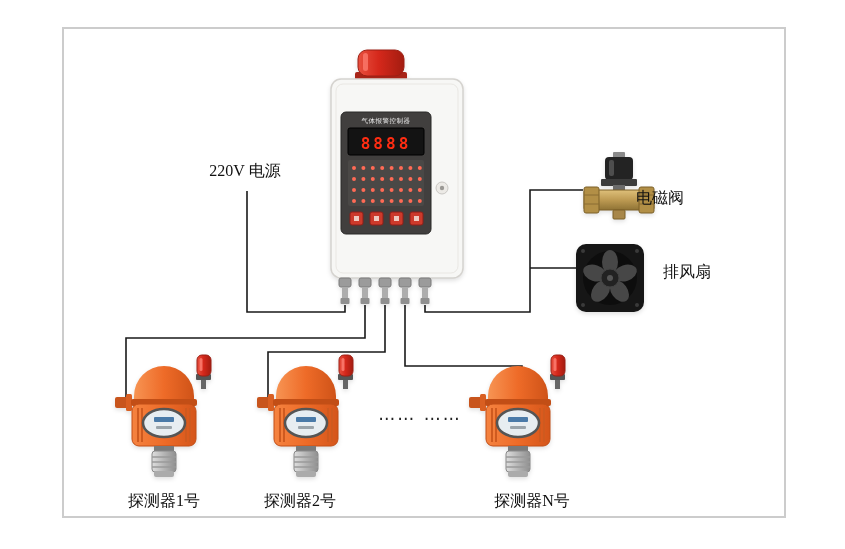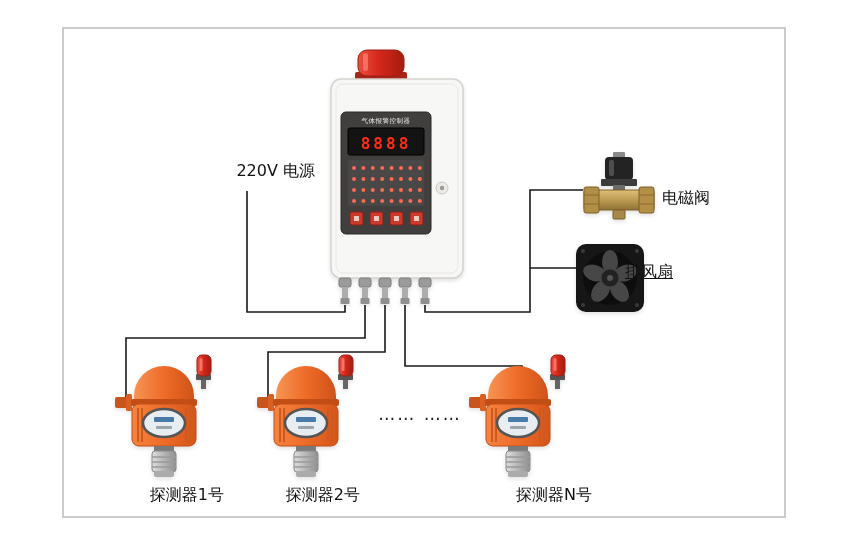--- a/index.html
+++ b/index.html
@@ -7,22 +7,22 @@
     position:relative;width:845px;height:549px;background:#ffffff;
     font-family:"DejaVu Sans","Liberation Sans",sans-serif;overflow:hidden;
   }
   .frame{
     position:absolute;left:62px;top:27px;width:724px;height:491px;
     border:2px solid #cccccc;box-sizing:border-box;background:#ffffff;
   }
   .wires{position:absolute;left:0;top:0;pointer-events:none;}
   .dev{position:absolute;filter:drop-shadow(0 2px 2px rgba(0,0,0,0.12));}
   .label{position:absolute;font-size:16px;color:#111;white-space:nowrap;}
-  .label.center{text-align:right;}
-  .det-label{width:120px;text-align:center;}
+  .label.center{text-align:center;font-family:Liberation Serif, serif;}
+  .det-label{width:120px;text-align:center;margin-top:6px;}
   .dots-label{width:100px;text-align:center;font-size:17px;letter-spacing:2px;color:#222;}
   .digits{
     font-family:"DejaVu Sans Mono","Liberation Mono",monospace;
     font-weight:bold;letter-spacing:3px;
   }
   .panel-title{letter-spacing:0.5px;}
 </style>
 </head>
 <body>
 
@@ -163,21 +163,21 @@
     <rect x="23" y="5" width="28" height="23" rx="4" fill="#232323"></rect>
     <rect x="27" y="8" width="5" height="16" rx="2" fill="#4e4e4e"></rect>
     <rect x="19" y="27" width="36" height="7" rx="1" fill="#3c3c3c"></rect>
     <rect x="31" y="33" width="12" height="6" fill="#6b6b6b"></rect>
     <rect x="2" y="38" width="70" height="20" rx="2" fill="url(#gradBrass)" stroke="#7c6128"></rect>
     <rect x="2" y="35" width="15" height="26" rx="2" fill="#b28f46" stroke="#7c6128"></rect>
     <rect x="57" y="35" width="15" height="26" rx="2" fill="#b28f46" stroke="#7c6128"></rect>
     <path d="M2 43 H17 M2 52 H17 M57 43 H72 M57 52 H72" stroke="#8a6c32" fill="none"></path>
     <rect x="31" y="58" width="12" height="9" rx="1" fill="#a8874a" stroke="#7c6128"></rect>
   </svg>
-  <div class="label" style="left:662px;top:188px;font-family:Liberation Mono, monospace;">电磁阀</div>
+  <div class="label" style="left:636px;top:188px;font-family:Liberation Mono, monospace;">电磁阀</div>
 
   <svg class="dev" style="left:576px;top:244px;" width="68" height="68" viewBox="0 0 68 68">
     <rect x="0" y="0" width="68" height="68" rx="10" fill="#161616"></rect>
     <circle cx="34" cy="34" r="27" fill="#0d0d0d"></circle>
     <g fill="#474747">
       <g transform="rotate(0 34 34)">
           <ellipse cx="34" cy="18" rx="8" ry="12"></ellipse>
         </g>
       <g transform="rotate(72 34 34)">
           <ellipse cx="34" cy="18" rx="8" ry="12"></ellipse>
@@ -192,21 +192,21 @@
           <ellipse cx="34" cy="18" rx="8" ry="12"></ellipse>
         </g>
     </g>
     <circle cx="34" cy="34" r="9" fill="#222" stroke="#444"></circle>
     <circle cx="34" cy="34" r="3" fill="#555"></circle>
     <circle cx="7" cy="7" r="2" fill="#3a3a3a"></circle>
       <circle cx="61" cy="7" r="2" fill="#3a3a3a"></circle>
     <circle cx="7" cy="61" r="2" fill="#3a3a3a"></circle>
       <circle cx="61" cy="61" r="2" fill="#3a3a3a"></circle>
   </svg>
-  <div class="label" style="left:625px;top:262px;text-decoration:underline;">排风扇</div>
+  <div class="label" style="left:663px;top:262px;">排风扇</div>
 
   <div>
     <svg class="dev" style="left:114px;top:352px;" width="112" height="128" viewBox="0 0 112 128">
       <use href="#sym-detector" xlink:href="#sym-detector"></use>
     </svg>
     <div class="label center det-label" style="left:104px;top:485px;">探测器1号</div>
   </div>
 
   <div>
     <svg class="dev" style="left:256px;top:352px;" width="112" height="128" viewBox="0 0 112 128">

